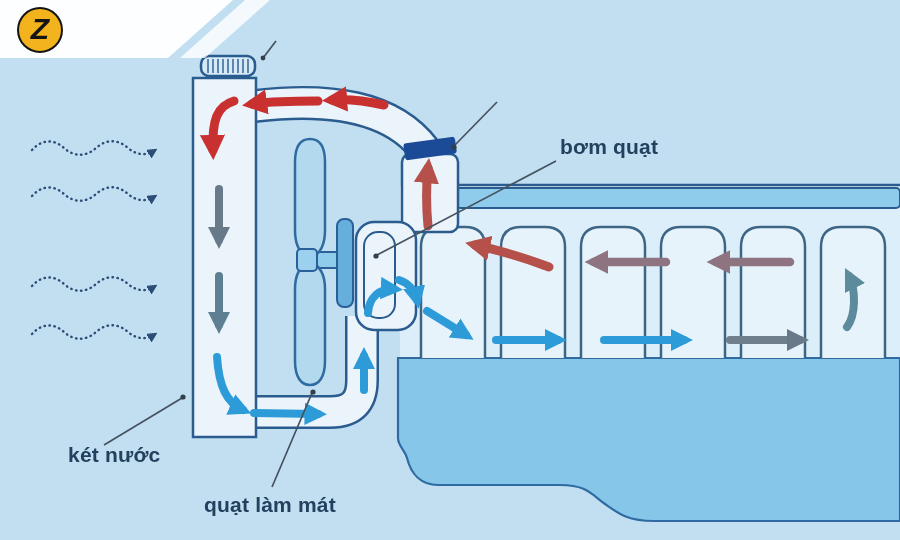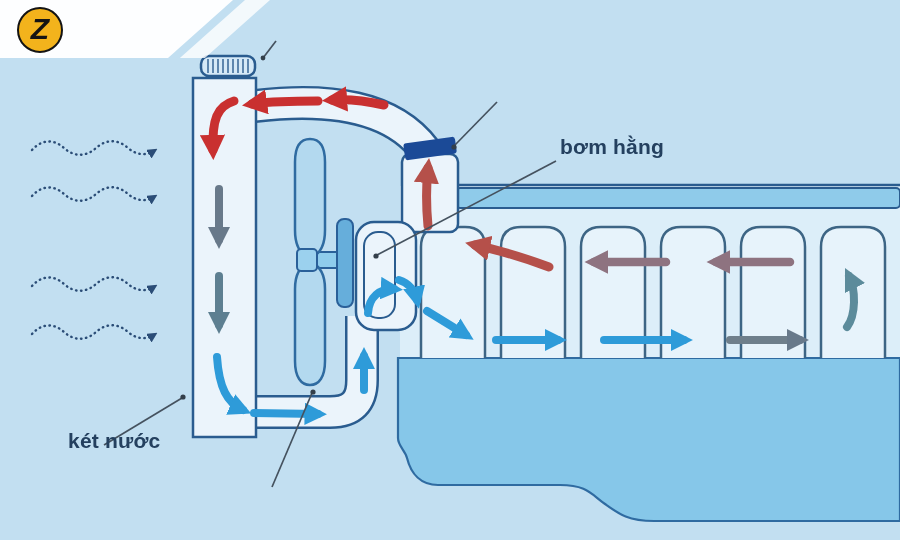--- a/index.html
+++ b/index.html
@@ -162,16 +162,17 @@
         <circle cx="313" cy="392" r="2.6" stroke="none"></circle>
   </g>
 </svg>
 
 <div class="logo-panel"></div>
 <div class="logo-stripe"></div>
 <div class="logo-circle">
   <span class="logo-z">Z</span>
 </div>
 
-<div class="lbl" style="left:560px;top:134px">bơm hằng</div>
-<div class="lbl" style="left:68px;top:428px">két nước</div>
+<div class="lbl" style="left:560px;top:134px">bơm quạt</div>
+<div class="lbl" style="left:68px;top:442px">két nước</div>
+<div class="lbl" style="left:204px;top:492px">quạt làm mát</div>
 
 </div>
 
 </body></html>

